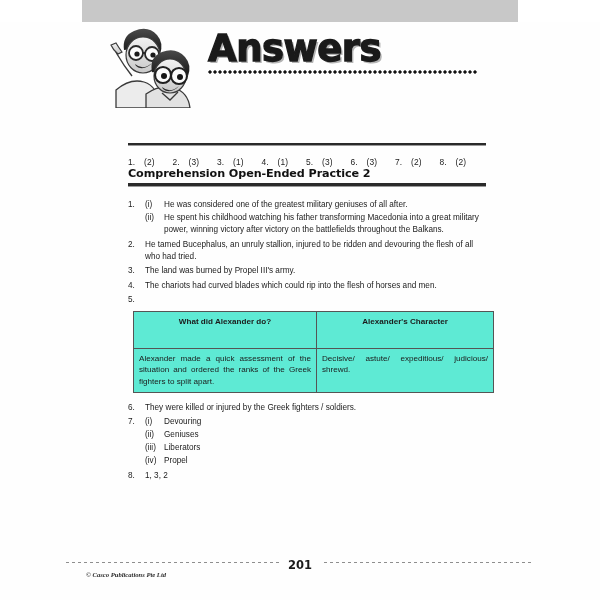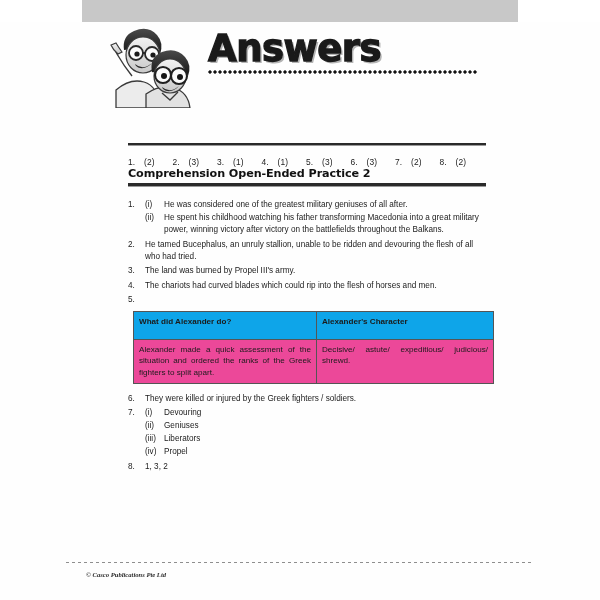--- a/index.html
+++ b/index.html
@@ -160,27 +160,27 @@
   .answer-table th,
   .answer-table td {
     border: 1px solid #555;
     font-size: 8.1px;
     font-weight: normal;
     vertical-align: top;
     padding: 4px 5px;
     line-height: 1.45;
   }
   .answer-table th {
-    background: #0ea5e9;
-    text-align: left;
-    font-weight: bold;
-    padding: 4px 5px 11px;
+    background: #5eead4;
+    text-align: center;
+    font-weight: bold;
+    padding: 4px 5px 20px;
   }
   .answer-table td {
-    background: #ec4899;
+    background: #5eead4;
     text-align: justify;
     text-align-last: left;
     height: 34px;
   }
 
   
   .footer {
     position: absolute;
     left: 66px;
     top: 558px;
@@ -339,21 +339,21 @@
         </span>
         <span class="sub-item">
           <span class="sub-label">(ii)</span>
           <span class="sub-text">He spent his childhood watching his father transforming Macedonia into a great military power, winning victory after victory on the battlefields throughout the Balkans.</span>
         </span>
       </span>
     </div>
 
     <div class="qa-item">
       <span class="qa-num">2.</span>
-      <span class="qa-body qa-text">He tamed Bucephalus, an unruly stallion, unable to be ridden and devouring the flesh of all who had tried.</span>
+      <span class="qa-body qa-text">He tamed Bucephalus, an unruly stallion, injured to be ridden and devouring the flesh of all who had tried.</span>
     </div>
 
     <div class="qa-item">
       <span class="qa-num">3.</span>
       <span class="qa-body qa-text">The land was burned by Propel III's army.</span>
     </div>
 
     <div class="qa-item">
       <span class="qa-num">4.</span>
       <span class="qa-body qa-text">The chariots had curved blades which could rip into the flesh of horses and men.</span>
@@ -407,14 +407,15 @@
     <div class="qa-item">
       <span class="qa-num">8.</span>
       <span class="qa-body qa-text">1, 3, 2</span>
     </div>
 
   </div>
 </div>
 
 <div class="footer">
   <div class="footer-rule"></div>
+  <div class="page-number"><span>201</span></div>
   <div class="copyright">© Casco Publications Pte Ltd</div>
 </div>
 
 </body></html>

